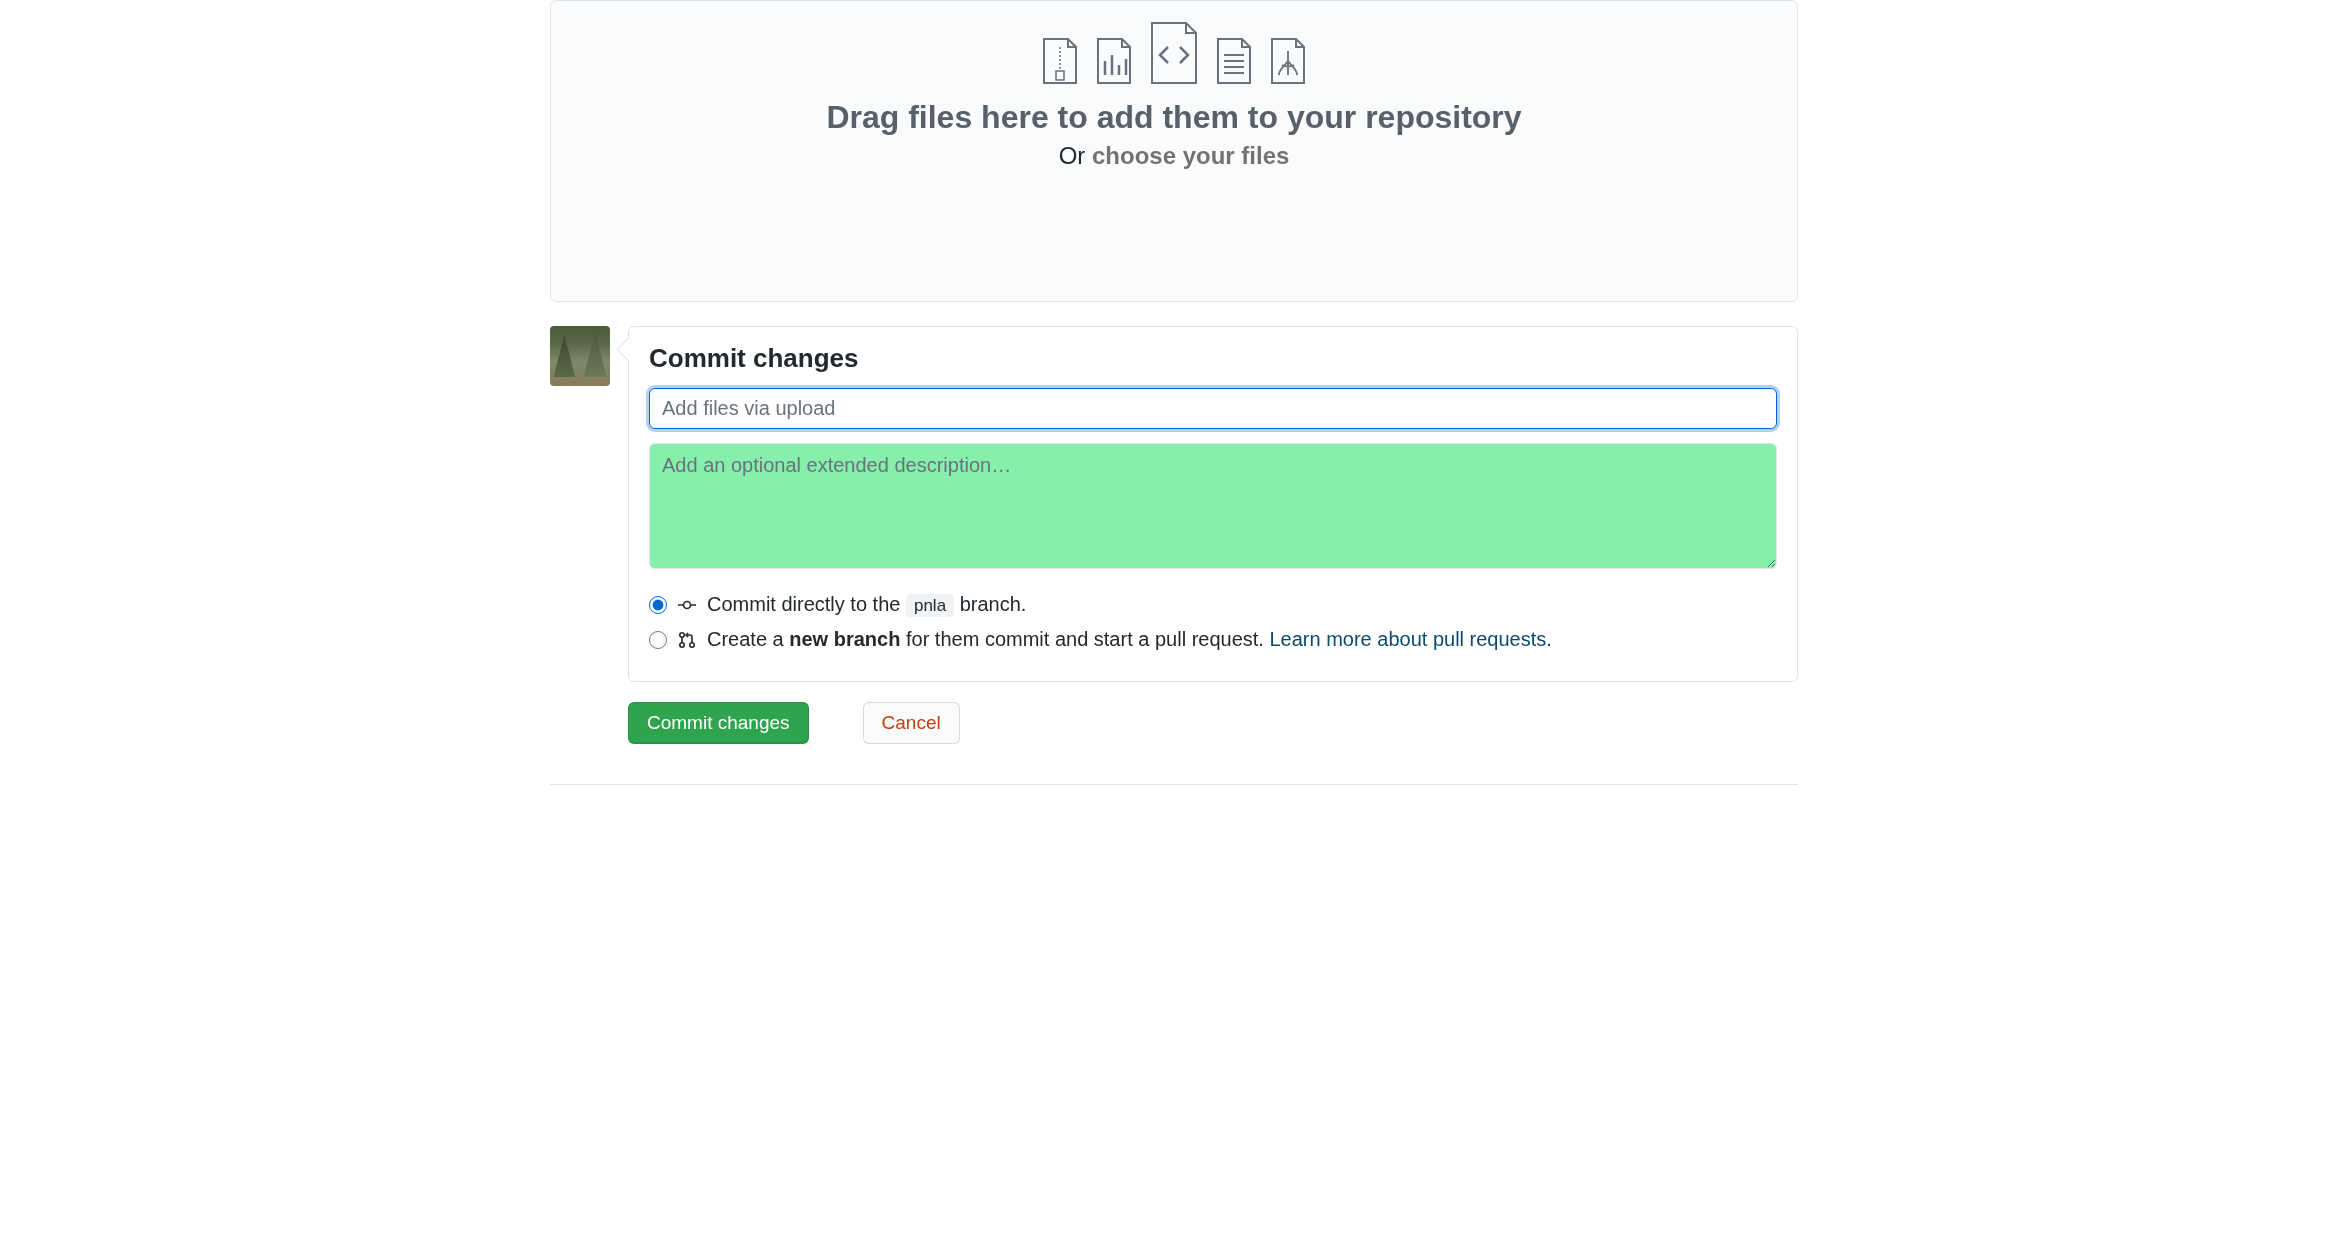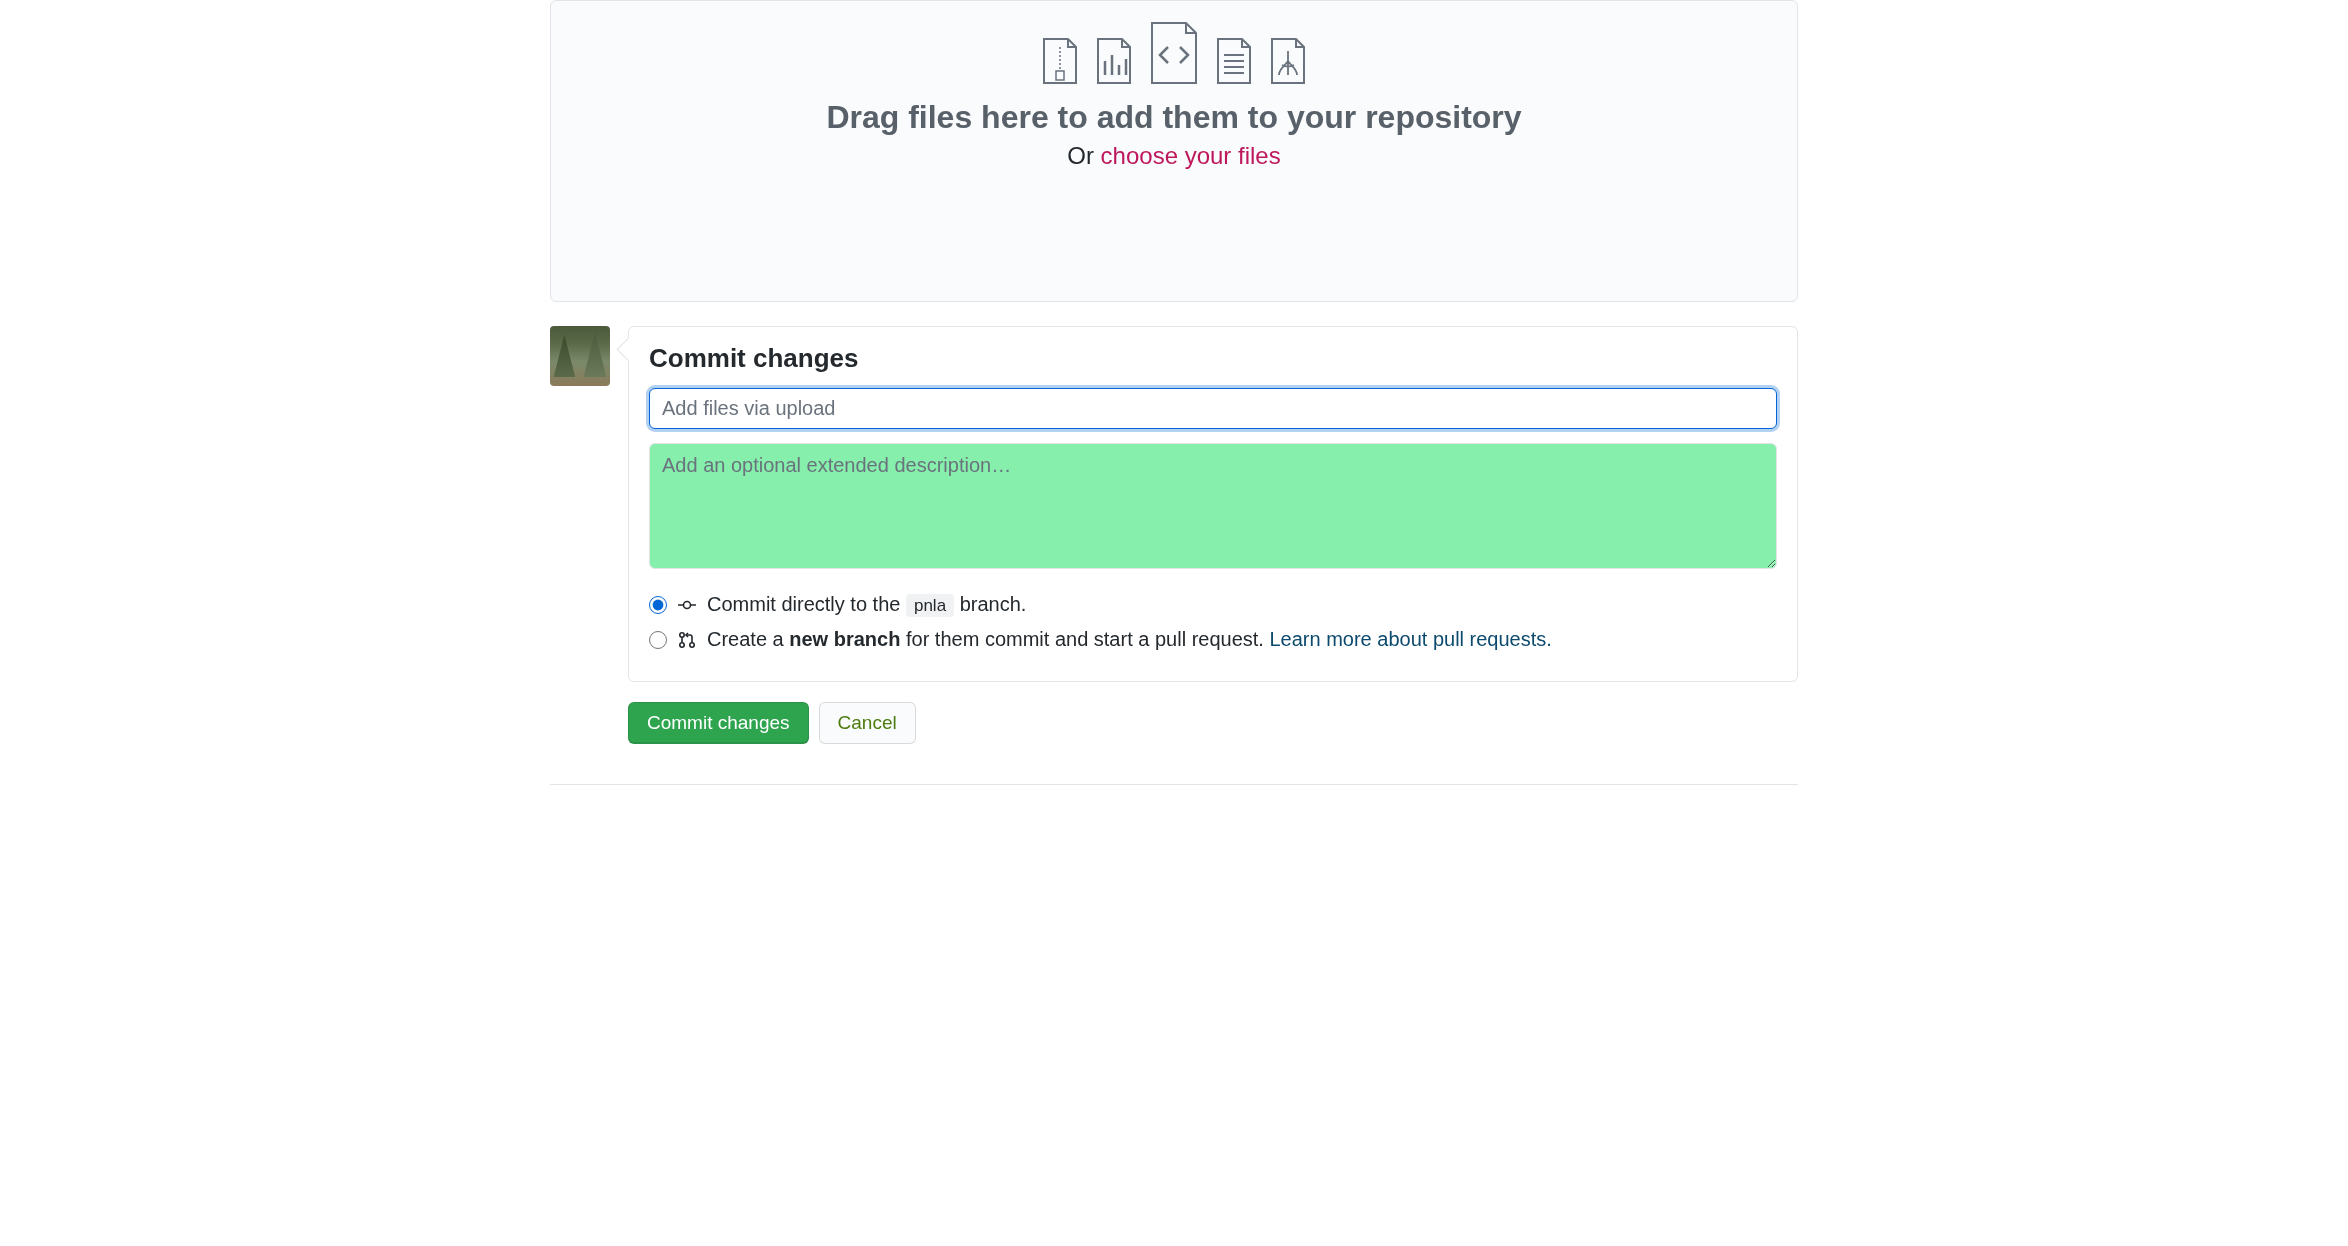--- a/index.html
+++ b/index.html
@@ -37,22 +37,23 @@
       font-weight: 600;
       color: #586069;
       margin-bottom: 6px;
       text-align: right;
     }
     .drop-sub {
       font-size: 24px;
       color: #24292e;
     }
     .drop-sub a {
-      color: #be185d;
+      color: #737373;
       text-decoration: none;
+      font-weight: bold;
     }
 
     .commit-row {
       display: flex;
       align-items: flex-start;
       gap: 18px;
       margin-bottom: 20px;
     }
     .avatar {
       width: 60px;
@@ -181,21 +182,22 @@
       background: #fafbfc;
       cursor: pointer;
     }
     .btn-primary {
       background: #2ea44f;
       color: #fff;
       border: 1px solid rgba(27,31,35,0.15);
       box-shadow: inset 0 -1px 0 rgba(0,0,0,0.1);
     }
     .btn-cancel {
-      color: #4d7c0f;
+      color: #c2410c;
+      margin-left: 44px;
     }
     hr.footer-rule {
       border: none;
       border-top: 1px solid #e1e4e8;
       margin: 20px 0 0;
     }
   </style>
 </head>
 <body>
 

